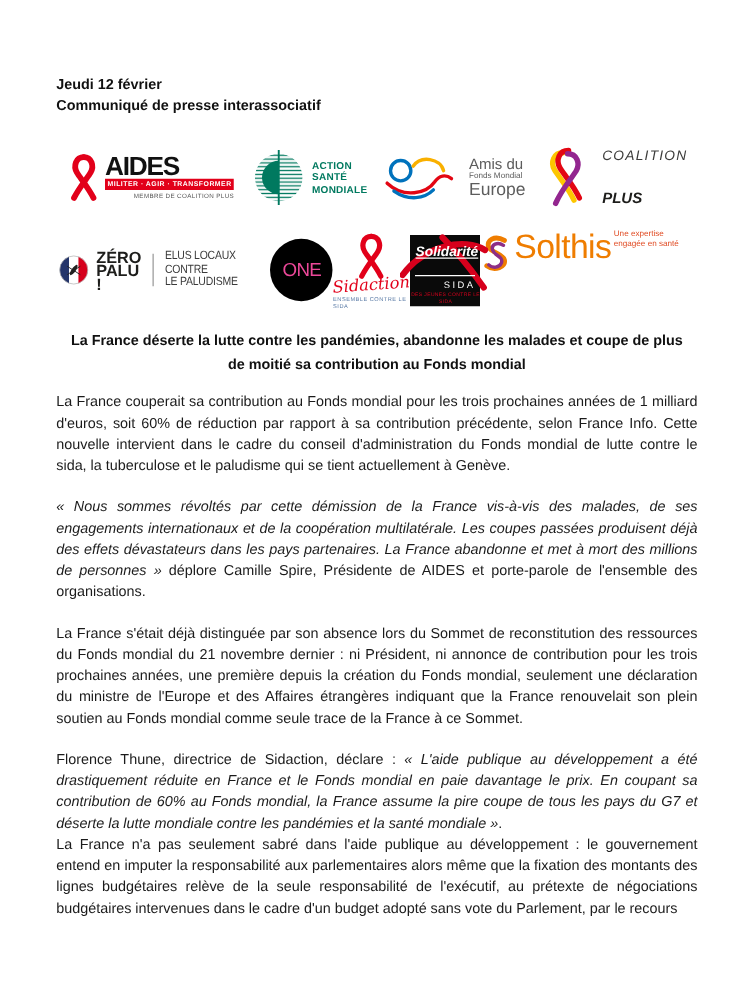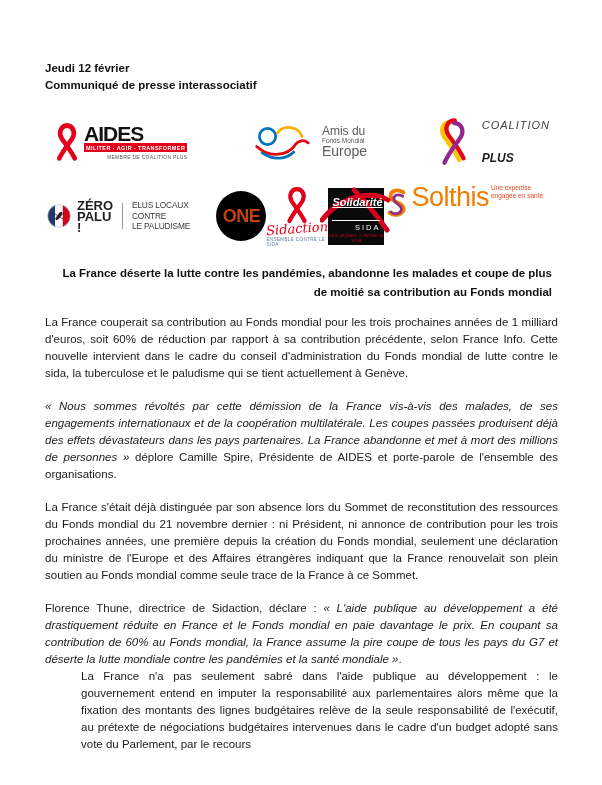--- a/index.html
+++ b/index.html
@@ -37,41 +37,41 @@
   .co1 { font-style:italic; font-size:11px; letter-spacing:1px; color:#3c3c3b; line-height:13px; }
   .co2 { font-style:italic; font-weight:bold; font-size:12px; color:#1d1d1b; line-height:13px; }
   
   .zeropalu { gap:6px; }
   .zp-title span { display:block; font-weight:800; font-size:13px; line-height:11px; color:#1d1d1b; }
   .zp-divider { width:1px; height:26px; background:#9a9a9a; margin:0 3px; }
   .zp-desc { transform:scaleX(.88); transform-origin:left center; }
   .zp-desc span { display:block; font-size:9.5px; line-height:10.5px; color:#3a3a3a; letter-spacing:-.2px; }
   
   .one-circle { width:50px; height:50px; border-radius:50%; background:#000; display:flex; align-items:center; justify-content:center; }
-  .one-circle span { color:#c2410c; font-weight:700; font-size:18px; letter-spacing:-.5px; }
+  .one-circle span { color:#ec4899; font-weight:400; font-size:15px; letter-spacing:-.5px; }
   
   .sidaction { flex-direction:column; justify-content:center; gap:0; }
   .sid-script { font-family:"DejaVu Serif", serif; font-style:italic; color:#e2001a; font-size:13px; line-height:13px; transform:rotate(-4deg); margin-top:-2px; }
   .sid-tag { font-size:4.5px; color:#5a7ba6; letter-spacing:.4px; margin-top:2px; }
   
   .ss-box { width:56px; height:57px; background:#0a0a0a; position:relative; display:flex; flex-direction:column; justify-content:center; padding:4px 4px 8px; }
   .ss-ribbon { position:absolute; left:-8px; top:-4px; }
   .ss-line1 { color:#fff; font-size:11px; font-style:italic; font-weight:bold; line-height:12px; position:relative; z-index:2; border-bottom:1px solid #fff; padding-bottom:12px;text-decoration:underline; }
   .ss-line2 { color:#fff; font-size:7.5px; letter-spacing:2px; text-align:right; margin-top:2px; position:relative; z-index:2; }
   .ss-tag { position:absolute; bottom:1.5px; left:0; width:100%; text-align:center; font-size:4px; color:#d6001c; letter-spacing:.3px; z-index:2; }
   
   .solthis { gap:2px; align-items:flex-start; }
   .solthis-text { display:flex; flex-direction:row; }
   .solthis-word { color:#ef7d00; font-size:27px; line-height:26px; letter-spacing:-.5px; }
   .solthis-tag { color:#e04b23; font-size:6.5px; line-height:8px; margin-left:2px; }
   
-  .headline { font-size:11.5px; font-weight:bold; line-height:19px; text-align:right; margin-top:16px; padding:0 6px; color:#111; }
+  .headline { font-size:11.5px; font-weight:bold; line-height:19px; text-align:center; margin-top:16px; padding:0 6px; color:#111; }
   .body { font-size:11.5px; line-height:17px; text-align:justify; margin-top:16px; color:#1b1b1b; }
   .body.first { margin-top:12px; }
-  .body.flush { margin-top:0;margin-left:36px; }
+  .body.flush { margin-top:0; }
   .body em { font-style:italic; }
 </style>
 </head>
 <body>
 
 <div class="page">
 
   <header>
     <div class="hdr-line">Jeudi 12 février</div>
     <div class="hdr-line">Communiqué de presse interassociatif</div>
@@ -86,20 +86,41 @@
           <path d="M18 4 C26 4 29 13 25 20 C22 25 13 36 8 46"></path>
         </g>
       </svg>
       <div class="aides-text">
         <div class="aides-word">AIDES</div>
         <div class="aides-banner">MILITER · AGIR · TRANSFORMER</div>
         <div class="aides-member">MEMBRE DE COALITION PLUS</div>
       </div>
     </div>
 
+    <div class="logo asm">
+      <svg viewBox="0 0 46 46" width="44" height="44">
+        <defs>
+          <clipPath id="asmclip">
+              <circle cx="23" cy="23" r="20"></circle>
+            </clipPath>
+          <pattern id="asmstripes" width="4" height="3.2" patternUnits="userSpaceOnUse">
+            <rect width="4" height="3.2" fill="#fff"></rect>
+            <line x1="0" y1="1.2" x2="4" y2="1.2" stroke="#00795f" stroke-width="1.1"></line>
+          </pattern>
+        </defs>
+        <circle cx="23" cy="23" r="20" fill="url(#asmstripes)" clip-path="url(#asmclip)"></circle>
+        <path d="M23 9 A14 14 0 0 0 23 37 Z" fill="#00795f"></path>
+        <line x1="23" y1="0" x2="23" y2="46" stroke="#00795f" stroke-width="1.6"></line>
+      </svg>
+      <div class="asm-text">
+        <span>ACTION</span>
+        <span>SANTÉ</span>
+        <span>MONDIALE</span>
+      </div>
+    </div>
 
     <div class="logo afme">
       <svg viewBox="0 0 62 46" width="56" height="42">
         <g fill="none" stroke-linecap="round" stroke-width="3">
           <circle cx="15" cy="17" r="9" stroke="#0072bc"></circle>
           <path d="M26 13 C33 3 50 6 53 17" stroke="#f9b000"></path>
           <path d="M3 28 C18 42 38 37 45 27 C49 21 55 20 60 24" stroke="#e30613"></path>
           <path d="M9 35 C22 44 36 42 44 34" stroke="#0072bc"></path>
         </g>
       </svg>

